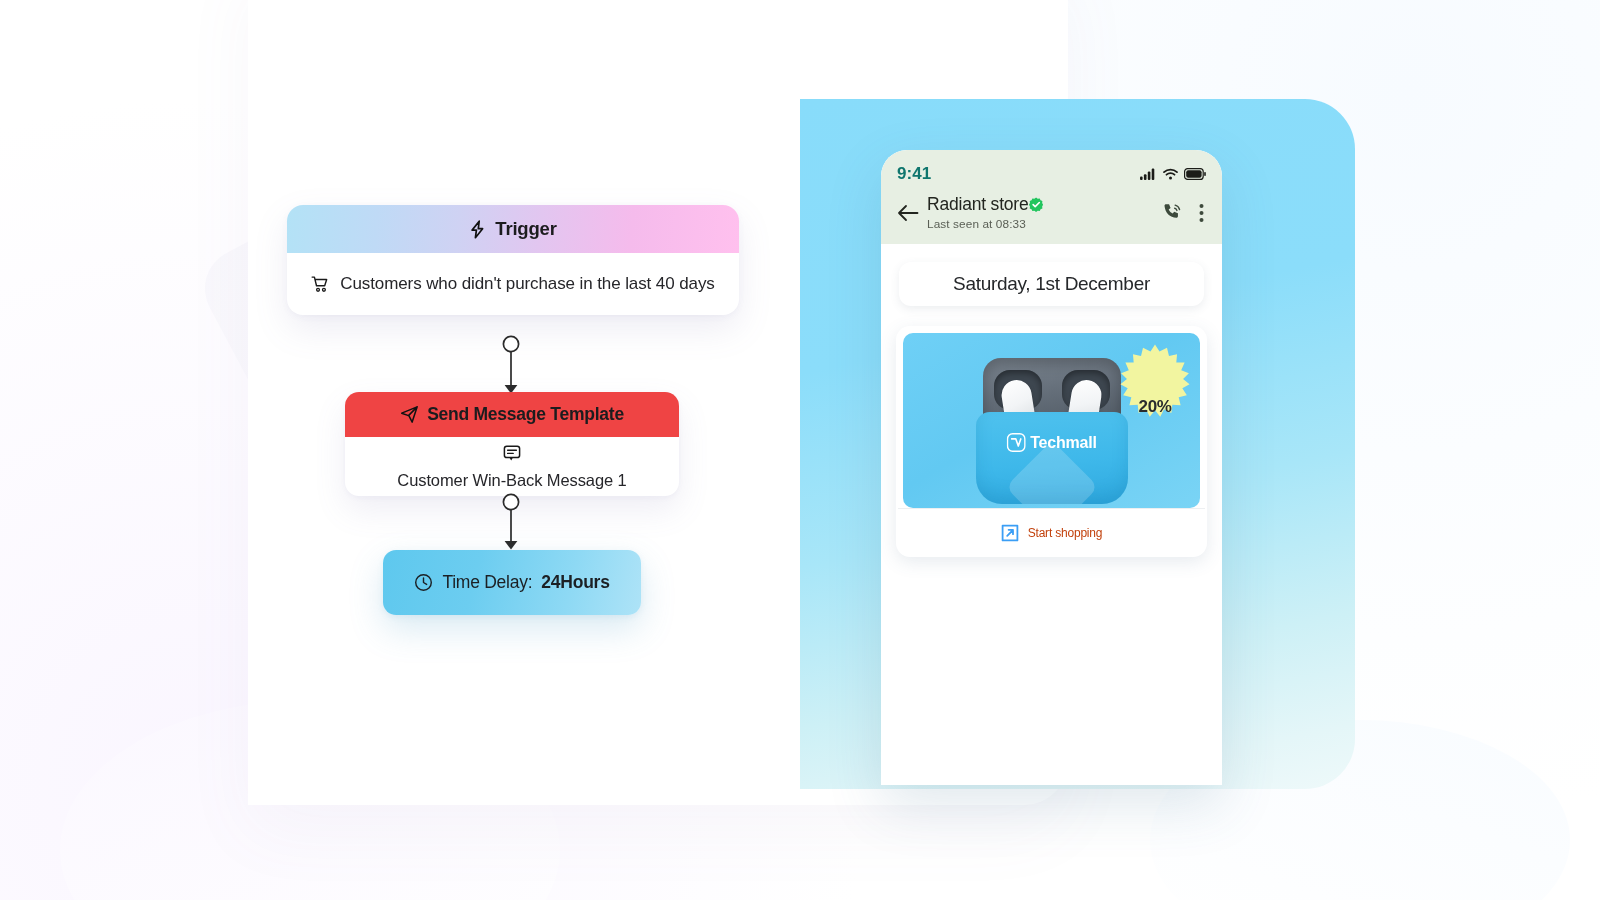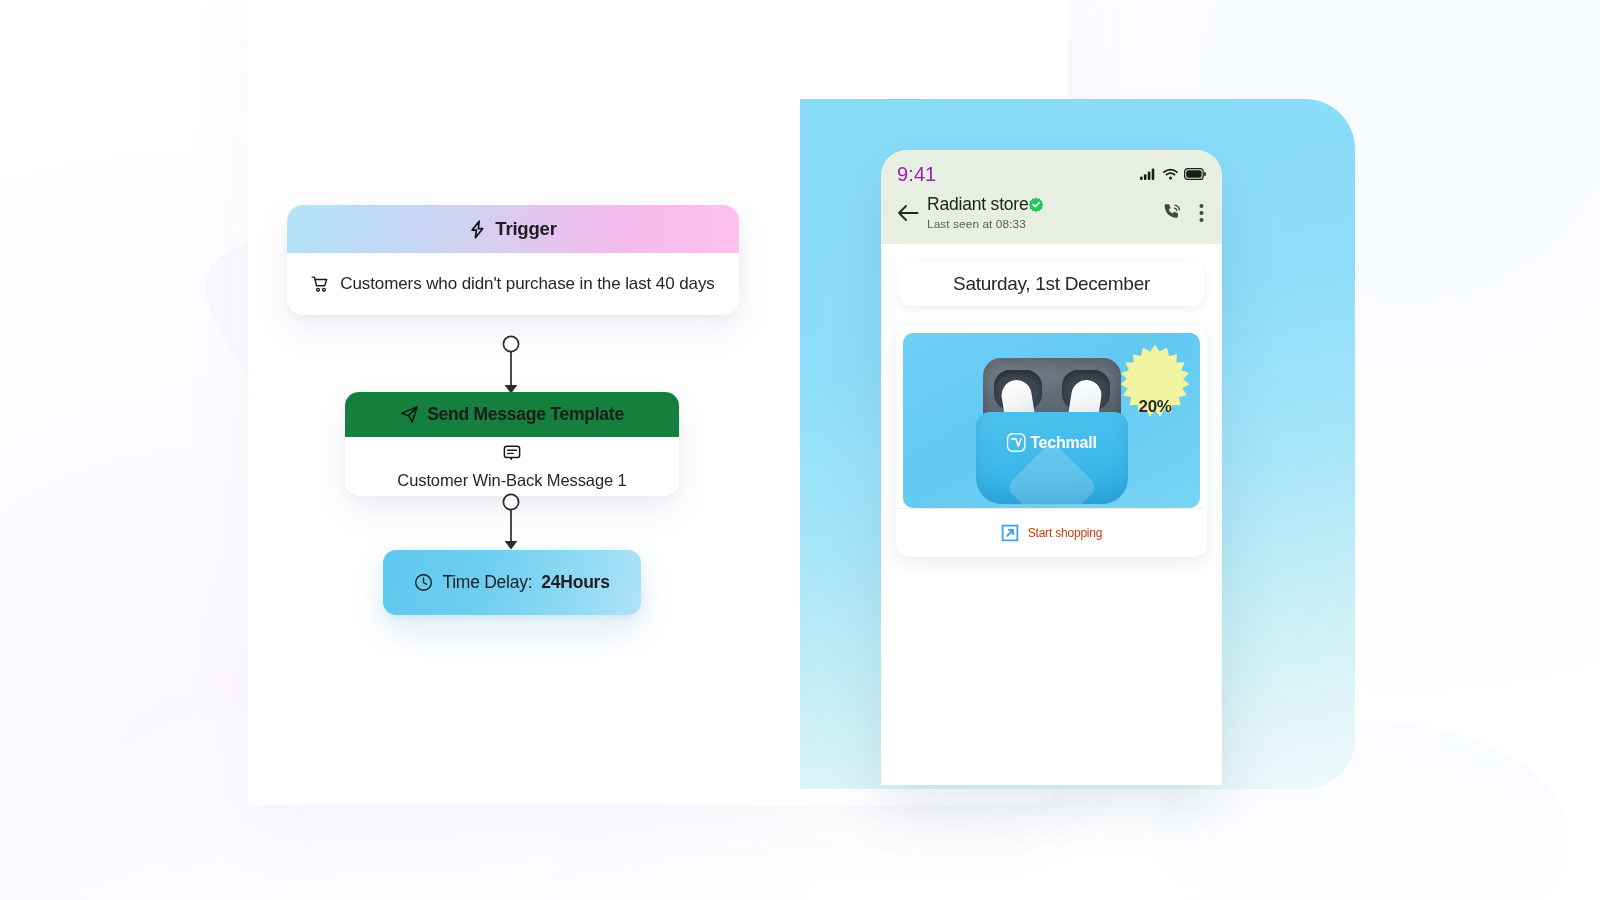--- a/index.html
+++ b/index.html
@@ -110,21 +110,21 @@
     left: 345px; top: 392px;
     width: 334px;
     background: #fff;
     border-radius: 14px;
     box-shadow: 0 14px 32px rgba(125,118,170,.12), 0 2px 5px rgba(125,118,170,.06);
     overflow: hidden;
   }
   #send-head {
     height: 45px;
     display: flex; align-items: center; justify-content: center; gap: 8px;
-    background: #15803d;
+    background: #ef4444;
     font-size: 17.5px; font-weight: 700; color: #1c1c1e; letter-spacing: -.25px;
   }
   #send-body {
     height: 59px;
     display: flex; align-items: center; justify-content: center; gap: 9px;
     font-size: 16.5px; color: #26262a; letter-spacing: -.1px; flex-direction: column;
   }
 
   
   #delay-card {
@@ -155,21 +155,21 @@
   #phone-top {
     background: #e7efe3;
     border-radius: 26px 26px 0 0;
     padding: 14px 16px 13px 16px;
   }
 
   #status-bar {
     display: flex; align-items: center; justify-content: space-between;
     height: 20px; margin-bottom: 10px;
   }
-  #status-time { font-size: 20px; font-weight: 400; color: #a21caf; letter-spacing: .1px; }
+  #status-time { font-size: 17px; font-weight: 700; color: #0f766e; letter-spacing: .1px; }
   #status-icons { display: flex; align-items: center; gap: 6px; }
 
   #chat-head { display: flex; align-items: center; }
   #back-btn { width: 26px; display: flex; align-items: center; justify-content: flex-start; }
   #contact-block { flex: 1; padding-left: 4px; }
   #contact-row { display: flex; align-items: center; }
   #contact-name { font-size: 17.5px; color: #22251f; letter-spacing: -.2px; }
   #last-seen { font-size: 11.8px; color: #5a5f55; margin-top: 2px; letter-spacing: .1px; }
   #head-actions { display: flex; align-items: center; gap: 16px; padding-right: 2px; }
 

